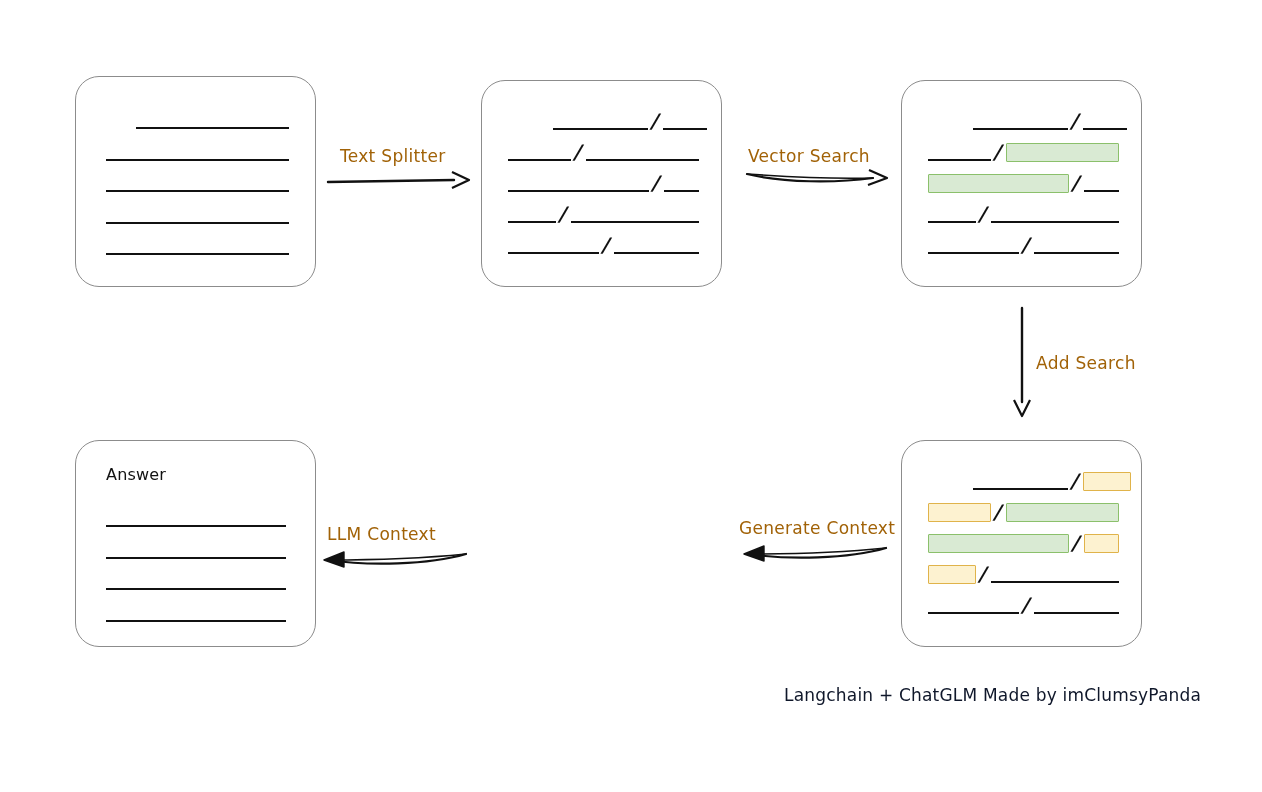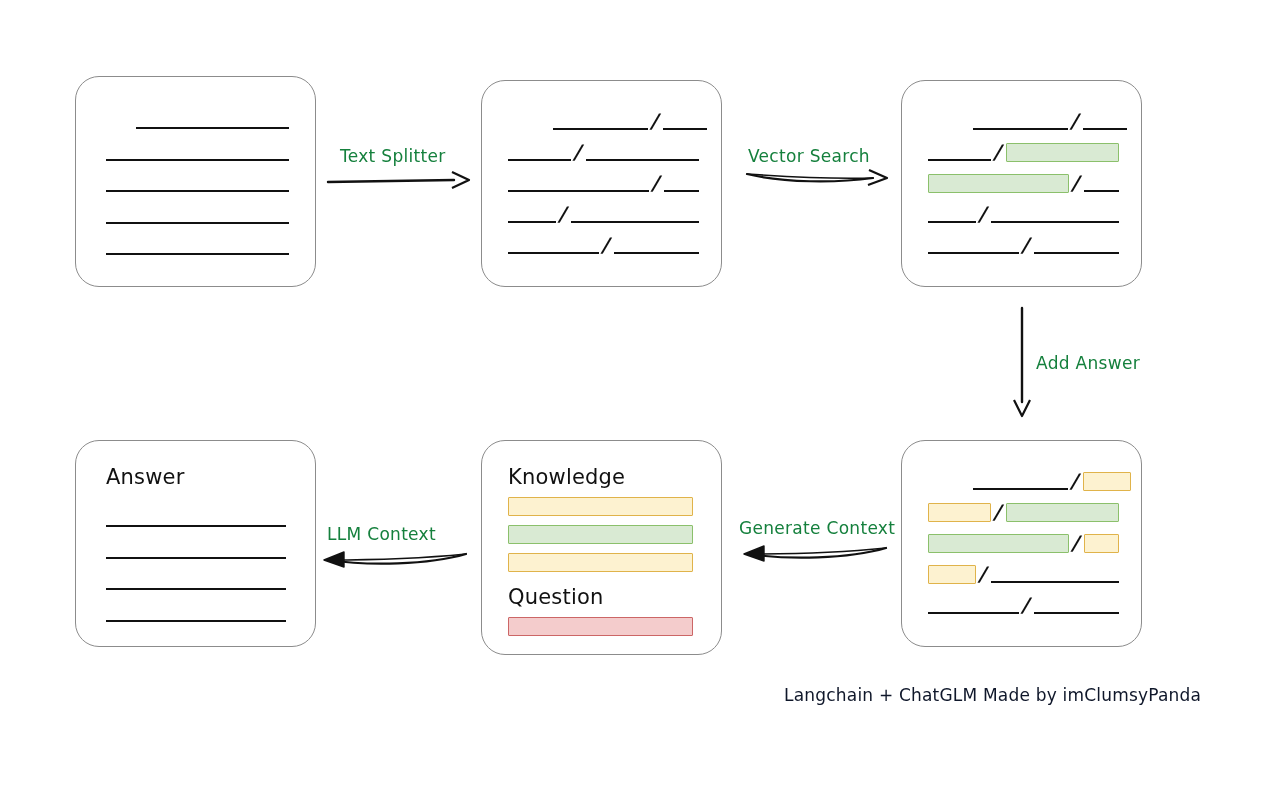--- a/index.html
+++ b/index.html
@@ -70,40 +70,40 @@
   }
   .seg-red {
     background: #f4cccc;
     border: 1.6px solid #cc6666;
   }
 
   
   .boxlabel {
     position: absolute;
     font-family: "DejaVu Sans", "Liberation Sans", sans-serif;
-    font-size: 21px;
+    font-size: 16px;
     color: #111111;
     letter-spacing: .2px;
     white-space: nowrap;
   }
 
   
   .bar {
     position: absolute;
     box-sizing: border-box;
     height: 19px;
     border-radius: 1px;
   }
 
   
   .arrowlabel {
     position: absolute;
     font-family: "DejaVu Sans", "Liberation Sans", sans-serif;
     font-size: 17px;
-    color: #15803d;
+    color: #a16207;
     white-space: nowrap;
     letter-spacing: .3px;
   }
 
   .arrowsvg {
     position: absolute;
   }
 
   
   #footer {
@@ -206,21 +206,21 @@
           <span class="seg-line" style="width: 128px;"></span>
         </div>
         <div class="row" style="left: 26px; top: 153px;">
           <span class="seg-line" style="width: 91px;"></span>
           <span class="slash">/</span>
           <span class="seg-line" style="width: 85px;"></span>
         </div>
       </div>
   </div>
 
-  <div class="arrowlabel" style="left:1036px; top:353px;">Add Answer</div>
+  <div class="arrowlabel" style="left:1036px; top:353px;">Add Search</div>
   <svg class="arrowsvg" style="left:1010px; top:306px;" width="26" height="112" viewBox="0 0 26 112">
     <path d="M12,2 L12,96" stroke="#111" stroke-width="2.4" fill="none" stroke-linecap="round"></path>
     <path d="M4,94 L12,110 L20,94" stroke="#111" stroke-width="2.2" fill="none" stroke-linejoin="round"></path>
   </svg>
 
   <div class="docbox" style="left:901px; top:440px; width:241px; height:207px;">
     <div class="rows">
         <div class="row" style="left: 71px; top: 29px;">
           <span class="seg-line" style="width: 95px;"></span>
           <span class="slash">/</span>
@@ -249,32 +249,20 @@
       </div>
   </div>
 
   <div class="arrowlabel" style="left:739px; top:518px;">Generate Context</div>
   <svg class="arrowsvg" style="left:738px; top:539px;" width="152" height="26" viewBox="0 0 152 26">
     <path d="M148,9 C110,20 50,21 10,15" stroke="#111" stroke-width="2.2" fill="none" stroke-linecap="round"></path>
     <path d="M148,9 C108,13 48,15 10,15" stroke="#111" stroke-width="1.6" fill="none" stroke-linecap="round"></path>
     <path d="M26,7 L6,15 L26,22 Z" fill="#111" stroke="#111" stroke-width="1.4" stroke-linejoin="round"></path>
   </svg>
 
-  <div class="docbox" style="left:481px; top:440px; width:241px; height:215px;">
-    <div class="boxlabel" style="left:26px; top:24px;">Knowledge</div>
-    <div>
-        <div class="bar seg-yellow" style="left: 26px; top: 56px; width: 185px;"></div>
-        <div class="bar seg-green" style="left: 26px; top: 84px; width: 185px;"></div>
-        <div class="bar seg-yellow" style="left: 26px; top: 112px; width: 185px;"></div>
-      </div>
-    <div class="boxlabel" style="left:26px; top:144px;">Question</div>
-    <div>
-        <div class="bar seg-red" style="left: 26px; top: 176px; width: 185px;"></div>
-      </div>
-  </div>
 
   <div class="arrowlabel" style="left:327px; top:524px;">LLM Context</div>
   <svg class="arrowsvg" style="left:318px; top:545px;" width="152" height="26" viewBox="0 0 152 26">
     <path d="M148,9 C110,20 50,21 10,15" stroke="#111" stroke-width="2.2" fill="none" stroke-linecap="round"></path>
     <path d="M148,9 C108,13 48,15 10,15" stroke="#111" stroke-width="1.6" fill="none" stroke-linecap="round"></path>
     <path d="M26,7 L6,15 L26,22 Z" fill="#111" stroke="#111" stroke-width="1.4" stroke-linejoin="round"></path>
   </svg>
 
   <div class="docbox" style="left:75px; top:440px; width:241px; height:207px;">
     <div class="boxlabel" style="left:30px; top:24px;">Answer</div>

